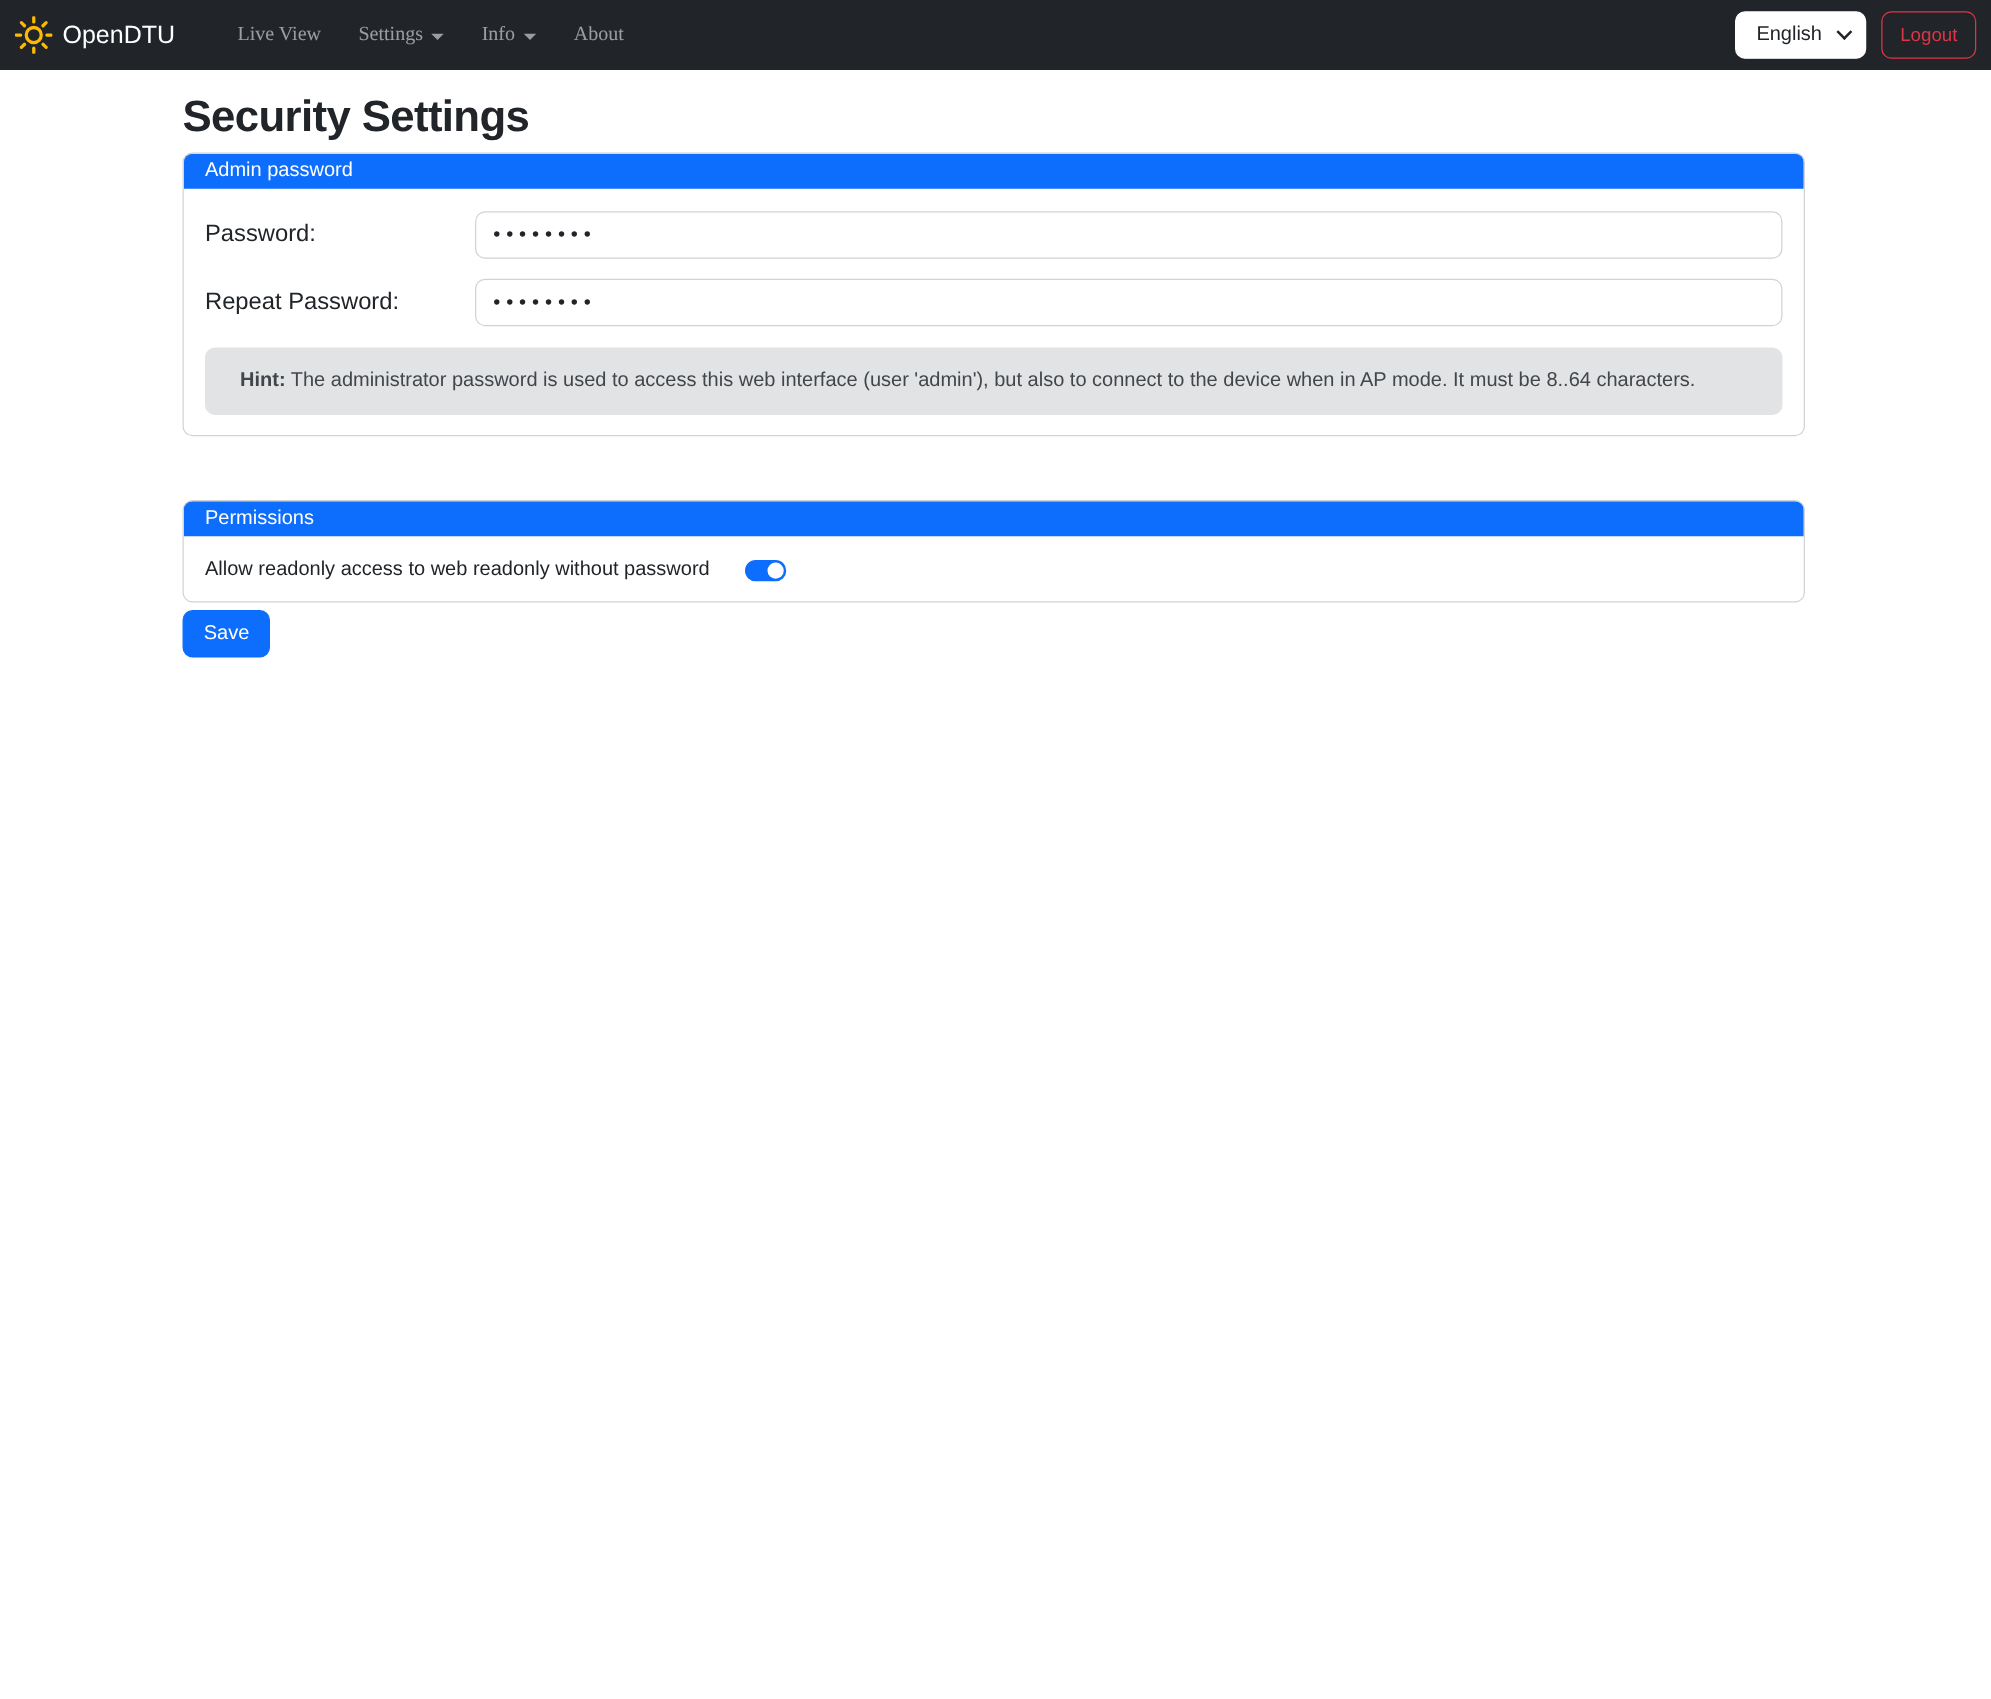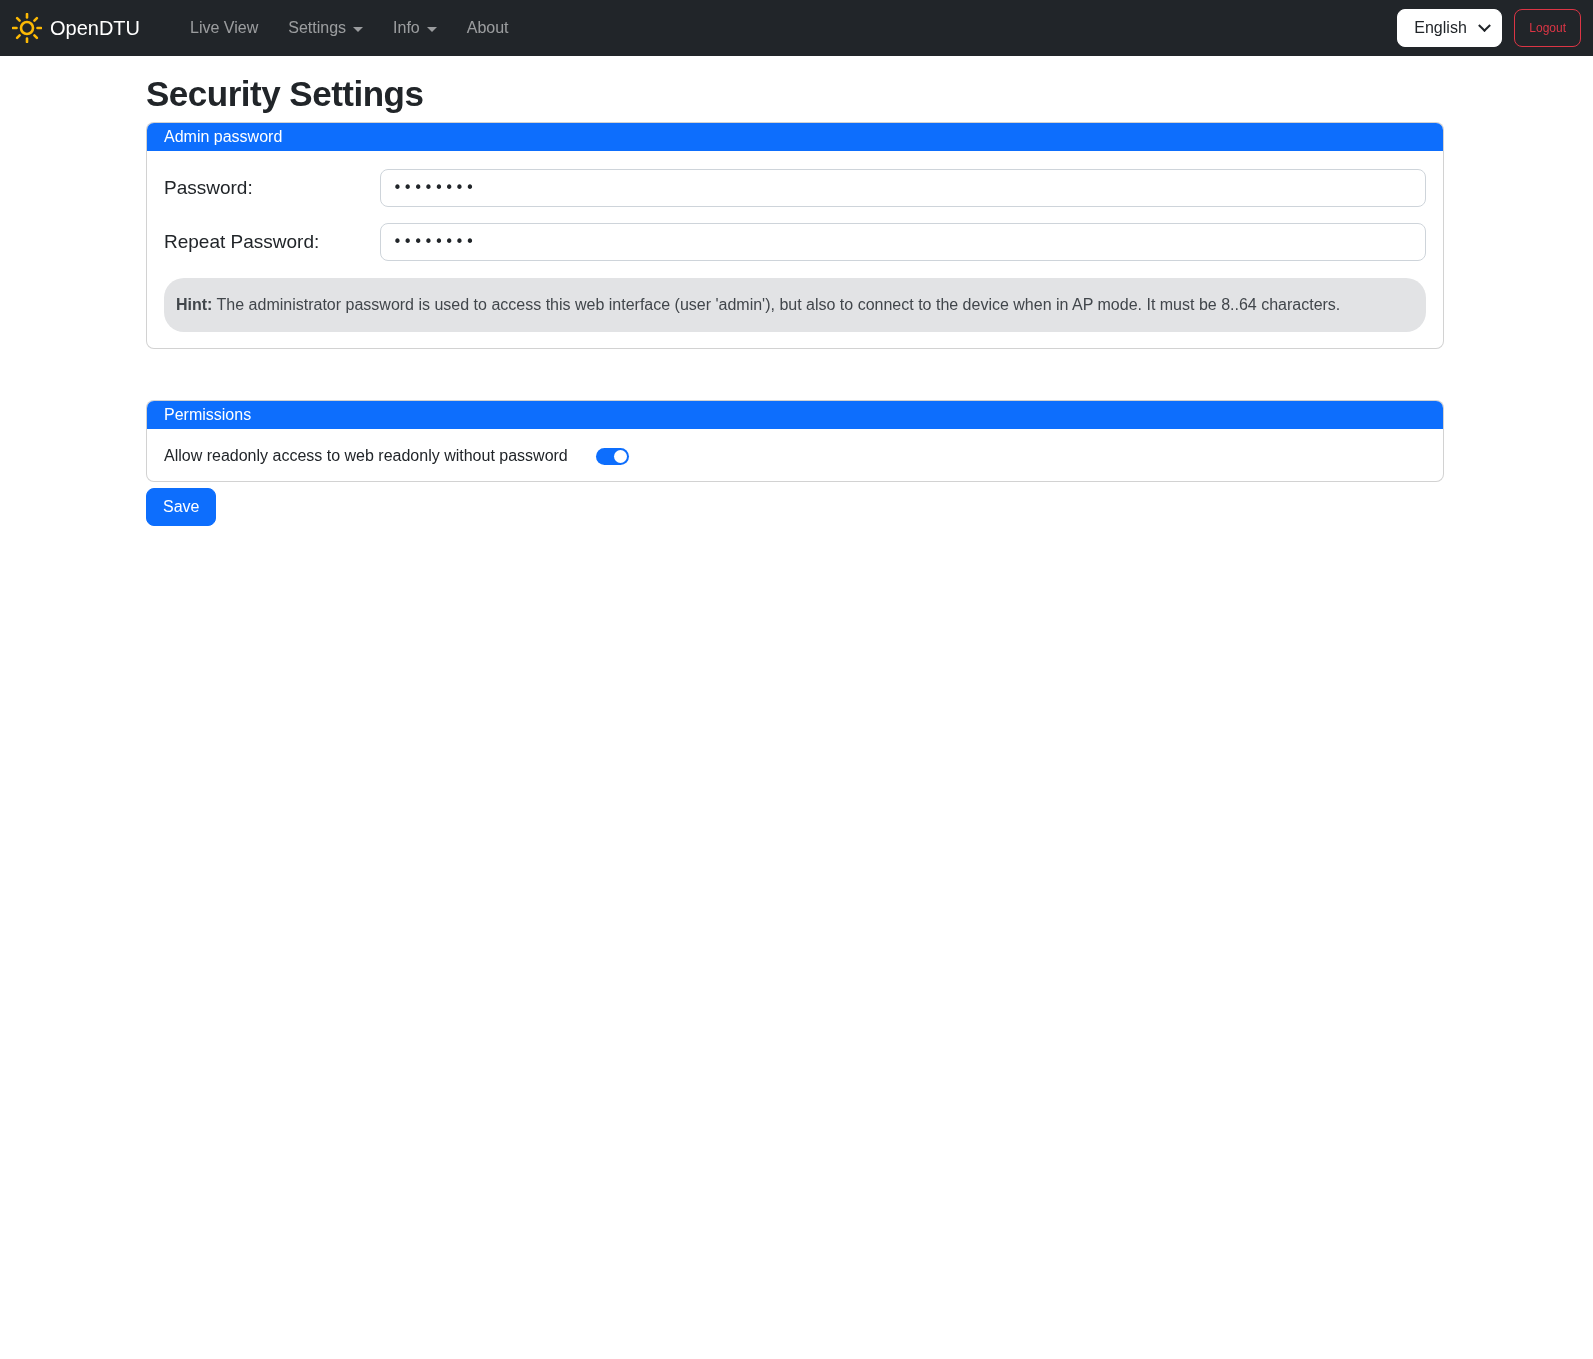--- a/index.html
+++ b/index.html
@@ -21,21 +21,21 @@
     display:flex;align-items:center;padding:0 12px;
   }
   .brand{
     display:flex;align-items:center;gap:8px;margin-right:36px;
     color:var(--brand-text);font-size:20px;font-weight:500;cursor:pointer;
     text-decoration:none;
   }
   .nav-links{display:flex;align-items:center;list-style:none;gap:2px;}
   .nav-link{
     color:var(--nav-link);padding:8px 14px;cursor:pointer;
-    display:flex;align-items:center;gap:7px;white-space:nowrap;
+    display:flex;align-items:center;gap:7px;white-space:nowrap;font-family:Liberation Serif, serif;
   }
   .caret{
     display:inline-block;width:0;height:0;margin-top:2px;
     border-left:5px solid transparent;border-right:5px solid transparent;
     border-top:5px solid currentColor;
   }
   .navbar-right{margin-left:auto;display:flex;align-items:center;gap:12px;}
   .lang-select{
     background:var(--white);color:var(--text);
     height:38px;width:105px;border-radius:8px;border:1px solid var(--white);
@@ -43,21 +43,21 @@
     padding:0 12px 0 16px;cursor:pointer;
   }
   .chevron-down{
     width:9px;height:9px;border-right:2px solid var(--text);
     border-bottom:2px solid var(--text);
     transform:rotate(45deg) translate(-2px,-2px);
   }
   .logout-btn{
     background:transparent;color:var(--logout-red);
     border:1px solid var(--logout-red);border-radius:8px;
-    height:38px;padding:0 14px;font-size:12px;cursor:pointer;
+    height:38px;padding:0 14px;font-size:15px;cursor:pointer;
     font-family:inherit;
   }
   
   .main{width:1298px;margin-left:146px;}
   .page-title{font-size:35px;font-weight:600;margin:18px 0 8px;letter-spacing:-0.5px;}
   .card{
     border:1px solid var(--card-border);border-radius:8px;
     background:var(--white);overflow:hidden;
   }
   .card-header{
@@ -69,21 +69,21 @@
   .form-row{display:flex;align-items:center;margin-bottom:16px;}
   .form-label{width:216px;flex:0 0 216px;font-size:19px;}
   .form-input{
     flex:1;height:38px;border:1px solid var(--input-border);
     border-radius:8px;padding:6px 12px;font-size:15px;color:var(--text);
     letter-spacing:1.5px;font-family:"DejaVu Sans",sans-serif;outline:none;
     background:var(--white);
   }
   .hint-box{
     background:var(--hint-bg);color:var(--hint-text);
-    border-radius:20px;padding:15px 12px;line-height:24px;font-size:16px;
+    border-radius:8px;padding:15px 28px;line-height:24px;font-size:16px;
   }
   .hint-box b{color:var(--hint-text);}
   .card-permissions{margin-top:51px;}
   .toggle-row{display:flex;align-items:center;margin-bottom:0;}
   .toggle-label{font-size:16px;margin-right:28px;}
   .switch{
     width:33px;height:17px;border-radius:17px;background:var(--input-border);
     position:relative;cursor:pointer;flex:0 0 auto;
   }
   .switch.on{background:var(--primary);}

